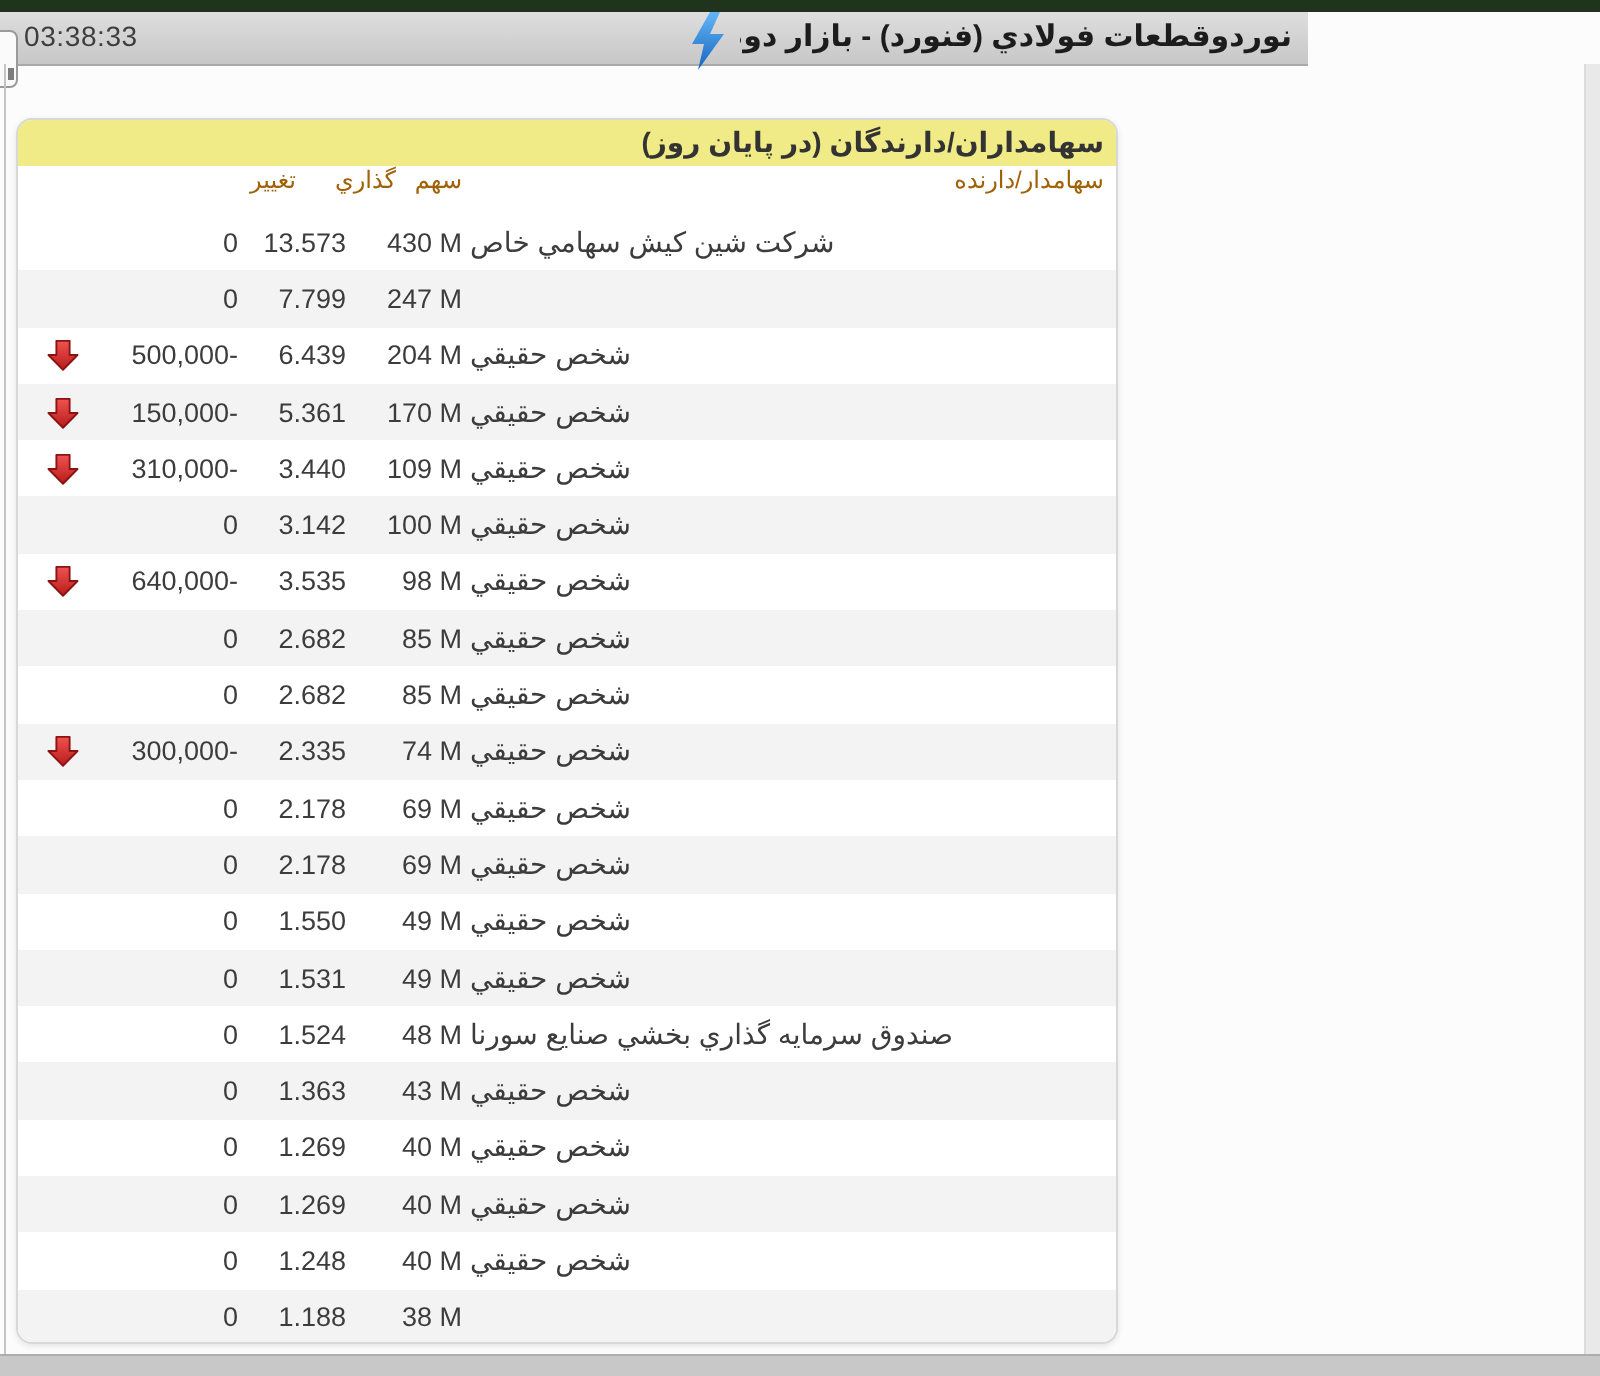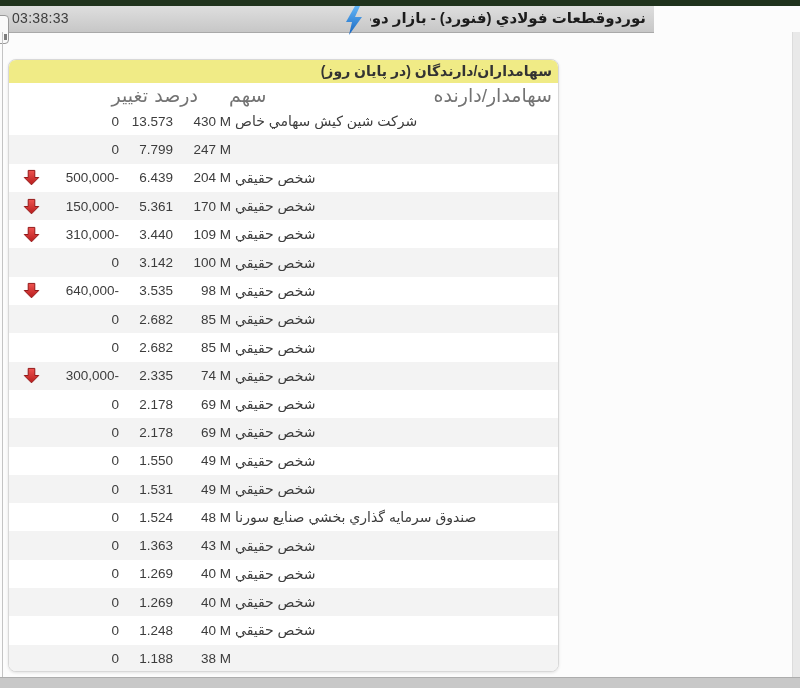--- a/index.html
+++ b/index.html
@@ -54,26 +54,26 @@
     overflow:hidden;box-sizing:border-box;
   }
   .panel-header{
     height:23px;line-height:23px;
     background:#f0eb86;
     direction:rtl;text-align:right;padding:0 6px;
     font-size:14px;font-weight:700;color:#333;
     white-space:nowrap;
   }
   .col-header{
-    height:24px;display:flex;align-items:flex-end;
-    font-size:19px;color:#737373;
+    height:24px;display:flex;align-items:flex-start;
+    font-size:12px;color:#a16207;
   }
   .col-header .ch-change{width:139px;text-align:right;}
   .col-header .ch-percent{width:50px;text-align:right;}
-  .col-header .ch-shares{width:33px;text-align:right;margin-left:31px;}
+  .col-header .ch-shares{width:33px;text-align:right;}
   .col-header .ch-holder{flex:1;direction:rtl;text-align:right;padding-left:2px;padding-right:6px;}
   
   .rows{}
   .row{
     height:28.3px;display:flex;align-items:center;
     font-size:13.5px;color:#3c3c3c;background:#ffffff;
   }
   .row.alt{background:#f3f3f3;}
   .cell-icon{width:22px;padding-left:14px;display:flex;align-items:center;}
   .cell-icon svg{display:block;}
@@ -105,21 +105,21 @@
   <div class="app-title">نوردوقطعات فولادي (فنورد) - بازار دوم (تابلوي اصلي) بورس</div>
 </div>
 
 <div class="left-line"></div>
 <div class="right-scroll"></div>
 
 <div class="panel">
   <div class="panel-header">سهامداران/دارندگان (در پايان روز)</div>
   <div class="col-header">
     <span class="ch-change">تغيير</span>
-    <span class="ch-percent">درصد</span>
+    <span class="ch-percent">گذاري</span>
     <span class="ch-shares">سهم</span>
     <span class="ch-holder">سهامدار/دارنده</span>
   </div>
   <div class="rows" id="rows">
       <div class="row">
     <span class="cell-icon">
       <svg class="arrow-icon" width="17" height="17" viewBox="0 0 18 18" style="visibility: hidden;">
         <defs>
           <linearGradient id="redg" x1="0" y1="0" x2="0" y2="1">
             <stop offset="0" stop-color="#ef5350"></stop>

